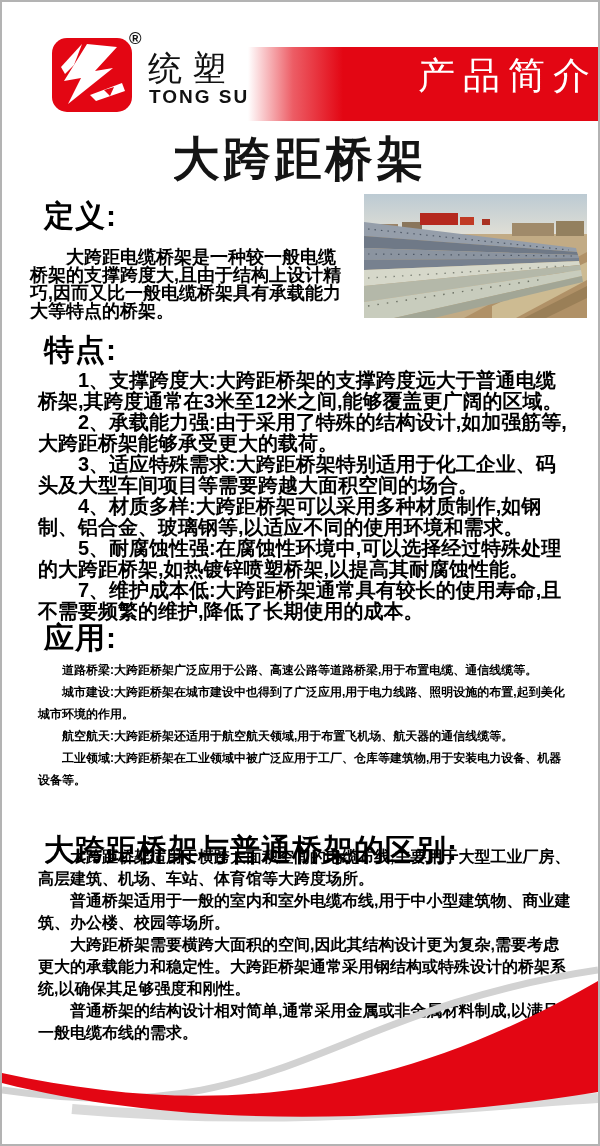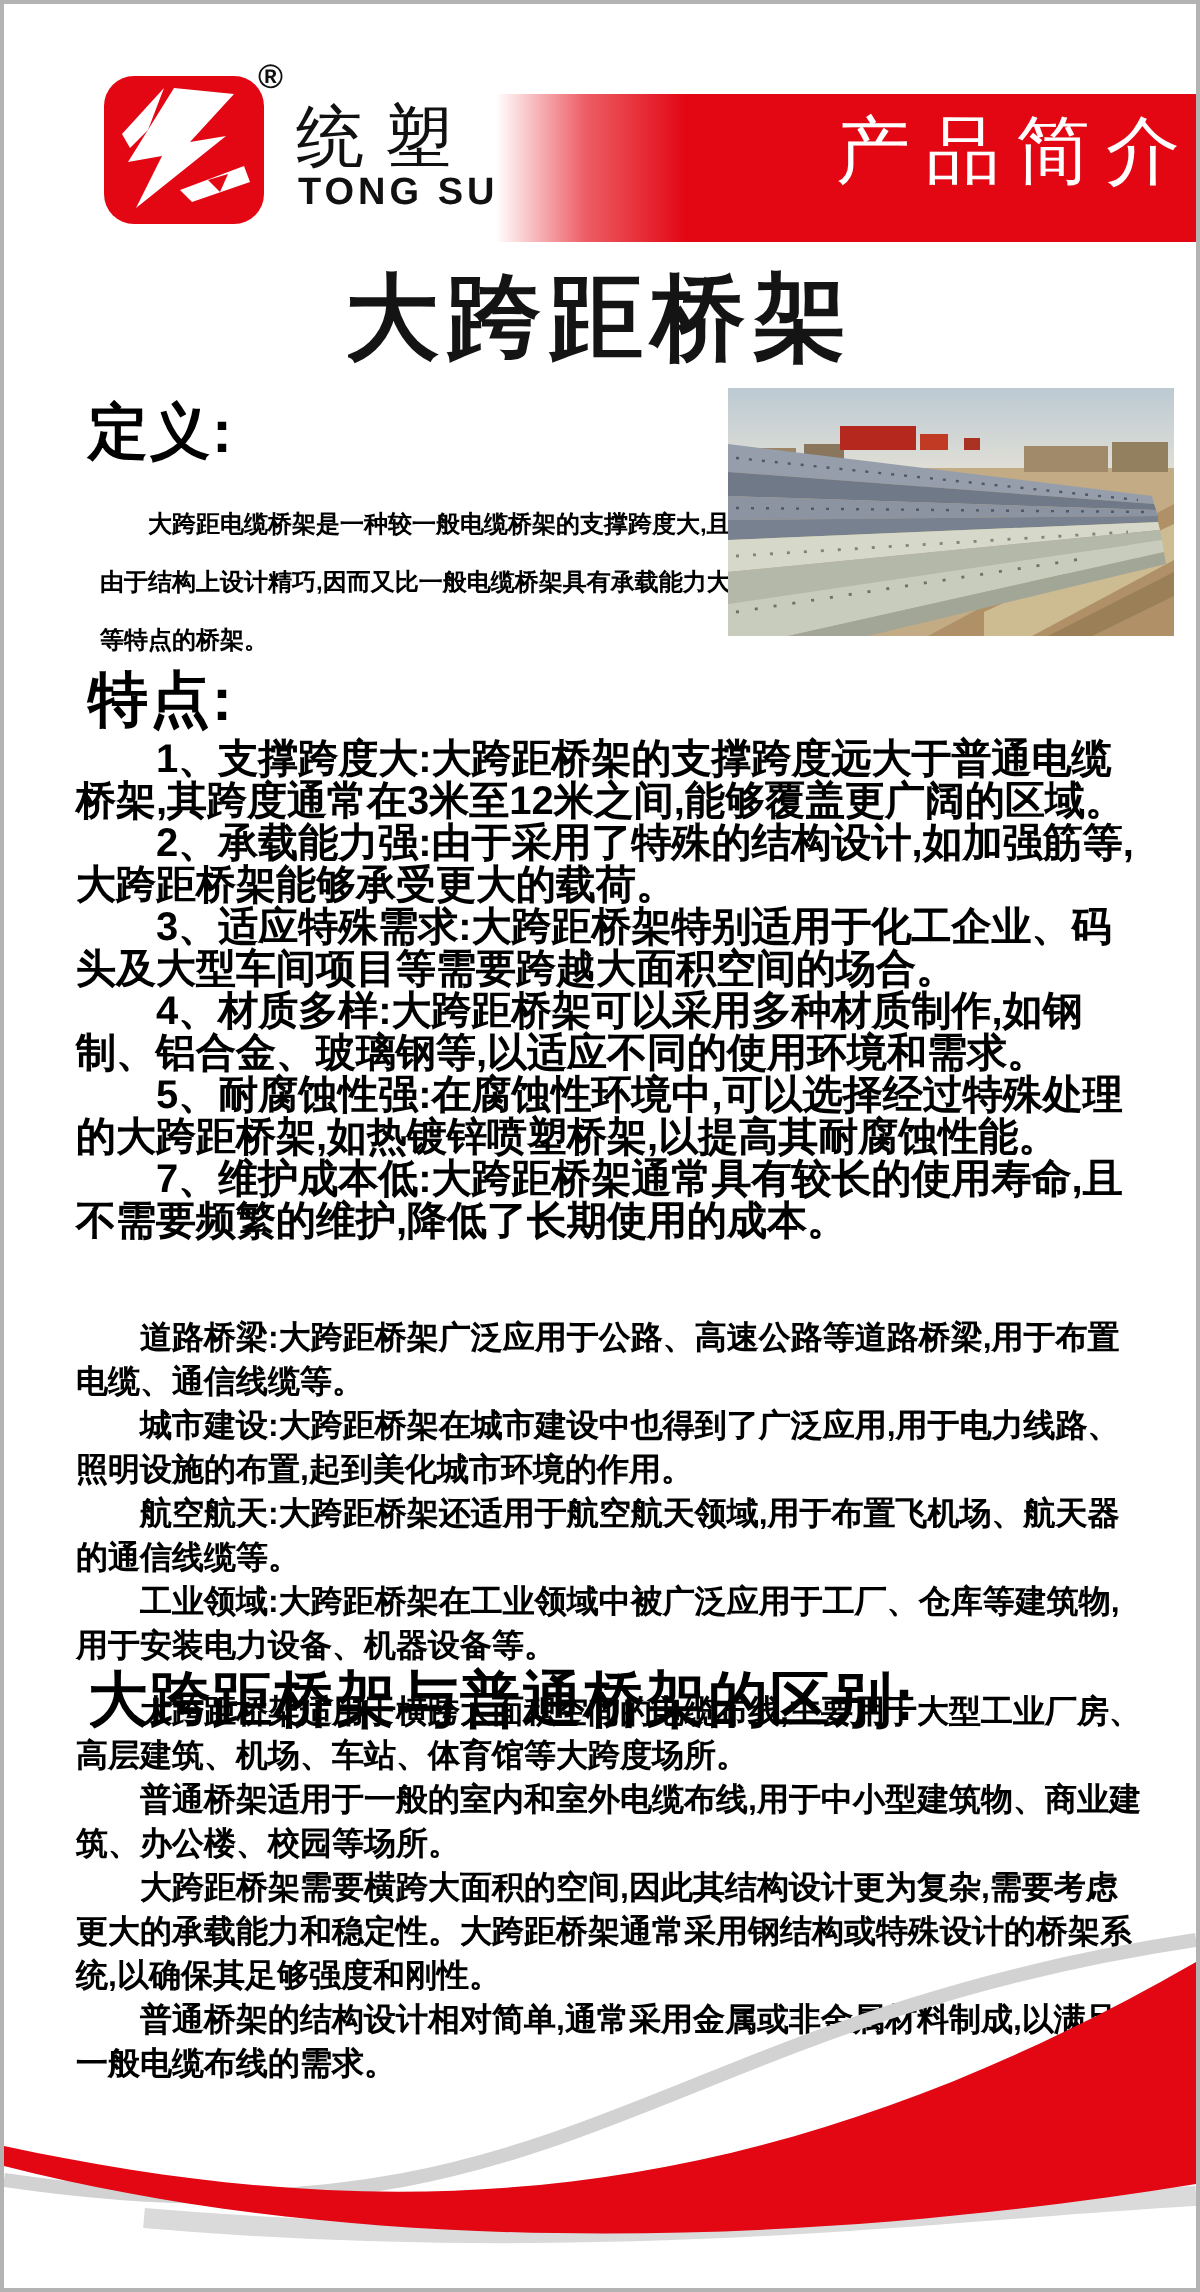--- a/index.html
+++ b/index.html
@@ -31,23 +31,23 @@
   }
   
   .sec-h{position:absolute;margin:0;font-size:30px;font-weight:900;letter-spacing:1px;color:#000000;white-space:nowrap;}
   .h-def{left:42px;top:194px;}
   .h-feat{left:42px;top:328px;}
   .h-app{left:42px;top:616px;}
   .h-diff{left:42px;top:828px;}
   
   .body-block{position:absolute;font-weight:700;color:#000;}
   .body-block p{margin:0;text-indent:2em;}
-  .def-body{left:48px;top:246px;width:320px;font-size:12px;line-height:29px;}
+  .def-body{left:28px;top:246px;width:320px;font-size:18px;line-height:18px;}
   .feat-body{left:36px;top:368px;width:534px;font-size:20px;line-height:21px;}
-  .app-body{left:36px;top:657px;width:534px;font-size:16px;line-height:22px;}
+  .app-body{left:36px;top:657px;width:534px;font-size:12px;line-height:22px;}
   .diff-body{left:36px;top:844px;width:534px;font-size:16px;line-height:22px;}
   
   .photo{position:absolute;left:362px;top:192px;width:223px;height:124px;}
   
   .swoosh{position:absolute;left:0;bottom:0;width:596px;height:185px;display:block;}
 </style>
 </head>
 <body>
 
 <div class="page">
@@ -117,20 +117,21 @@
   <h2 class="sec-h h-feat">特点:</h2>
   <div class="body-block feat-body">
     <p>1、支撑跨度大:大跨距桥架的支撑跨度远大于普通电缆桥架,其跨度通常在3米至12米之间,能够覆盖更广阔的区域。</p>
     <p>2、承载能力强:由于采用了特殊的结构设计,如加强筋等,大跨距桥架能够承受更大的载荷。</p>
     <p>3、适应特殊需求:大跨距桥架特别适用于化工企业、码头及大型车间项目等需要跨越大面积空间的场合。</p>
     <p>4、材质多样:大跨距桥架可以采用多种材质制作,如钢制、铝合金、玻璃钢等,以适应不同的使用环境和需求。</p>
     <p>5、耐腐蚀性强:在腐蚀性环境中,可以选择经过特殊处理的大跨距桥架,如热镀锌喷塑桥架,以提高其耐腐蚀性能。</p>
     <p>7、维护成本低:大跨距桥架通常具有较长的使用寿命,且不需要频繁的维护,降低了长期使用的成本。</p>
   </div>
 
+  <h2 class="sec-h h-app">应用:</h2>
   <div class="body-block app-body">
     <p>道路桥梁:大跨距桥架广泛应用于公路、高速公路等道路桥梁,用于布置电缆、通信线缆等。</p>
     <p>城市建设:大跨距桥架在城市建设中也得到了广泛应用,用于电力线路、照明设施的布置,起到美化城市环境的作用。</p>
     <p>航空航天:大跨距桥架还适用于航空航天领域,用于布置飞机场、航天器的通信线缆等。</p>
     <p>工业领域:大跨距桥架在工业领域中被广泛应用于工厂、仓库等建筑物,用于安装电力设备、机器设备等。</p>
   </div>
 
   <h2 class="sec-h h-diff">大跨距桥架与普通桥架的区别:</h2>
   <div class="body-block diff-body">
     <p>大跨距桥架适用于横跨大面积空间的电缆布线,主要用于大型工业厂房、高层建筑、机场、车站、体育馆等大跨度场所。</p>

